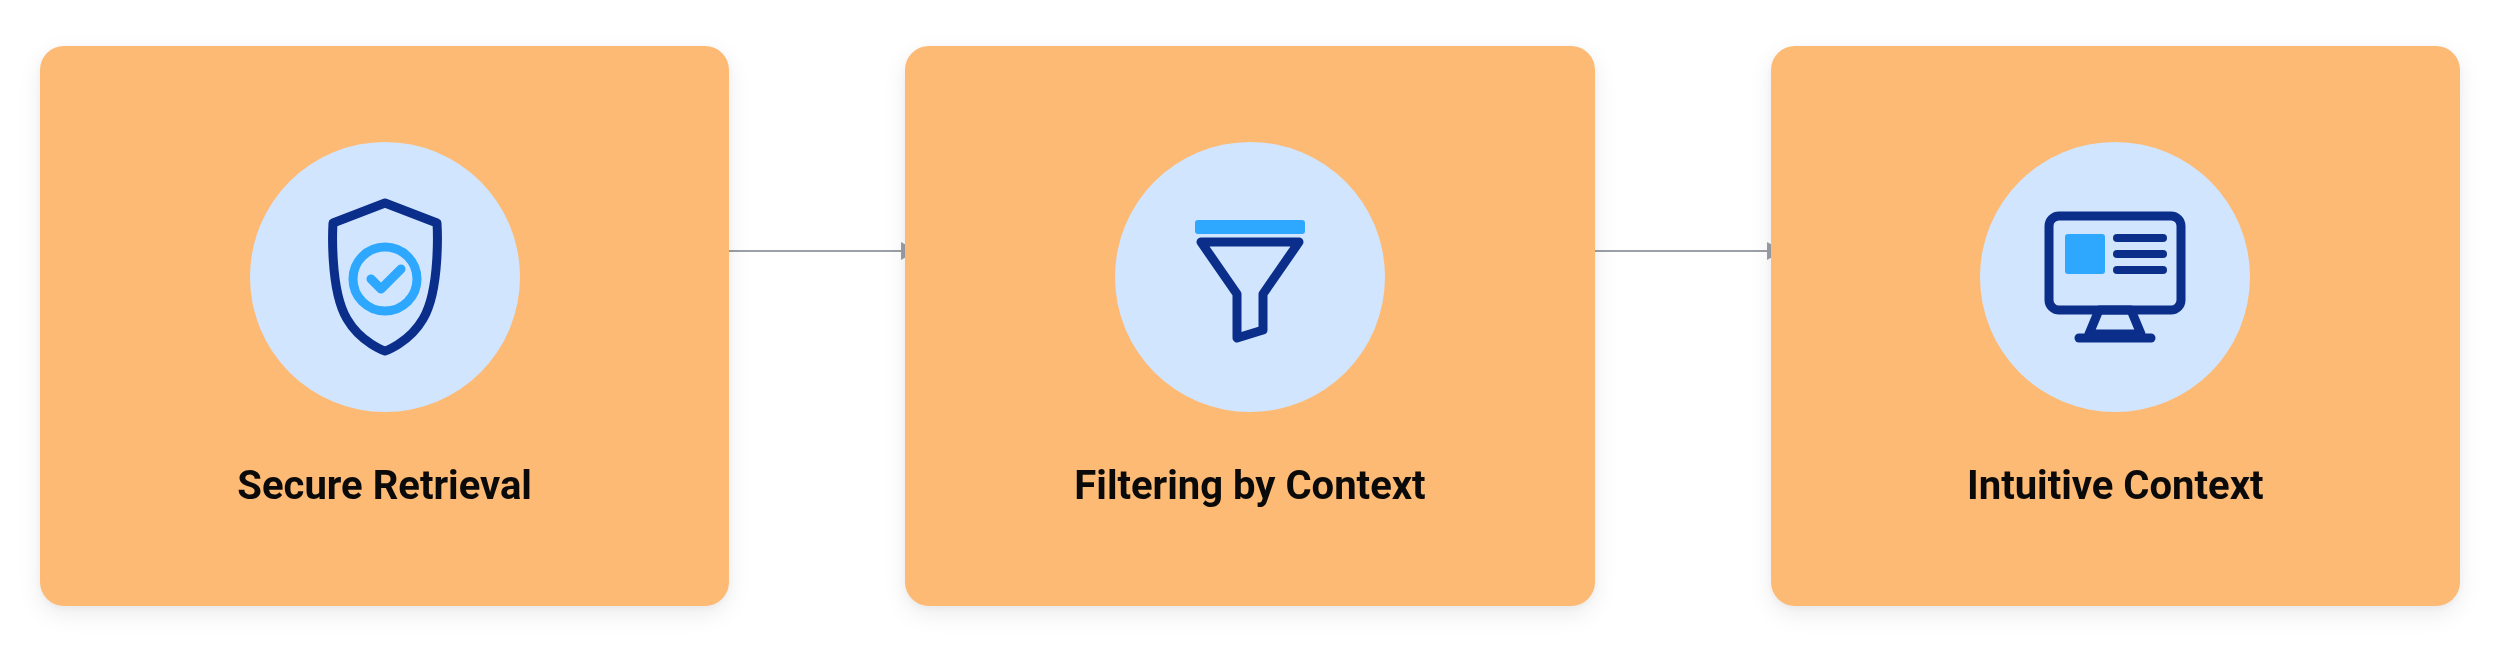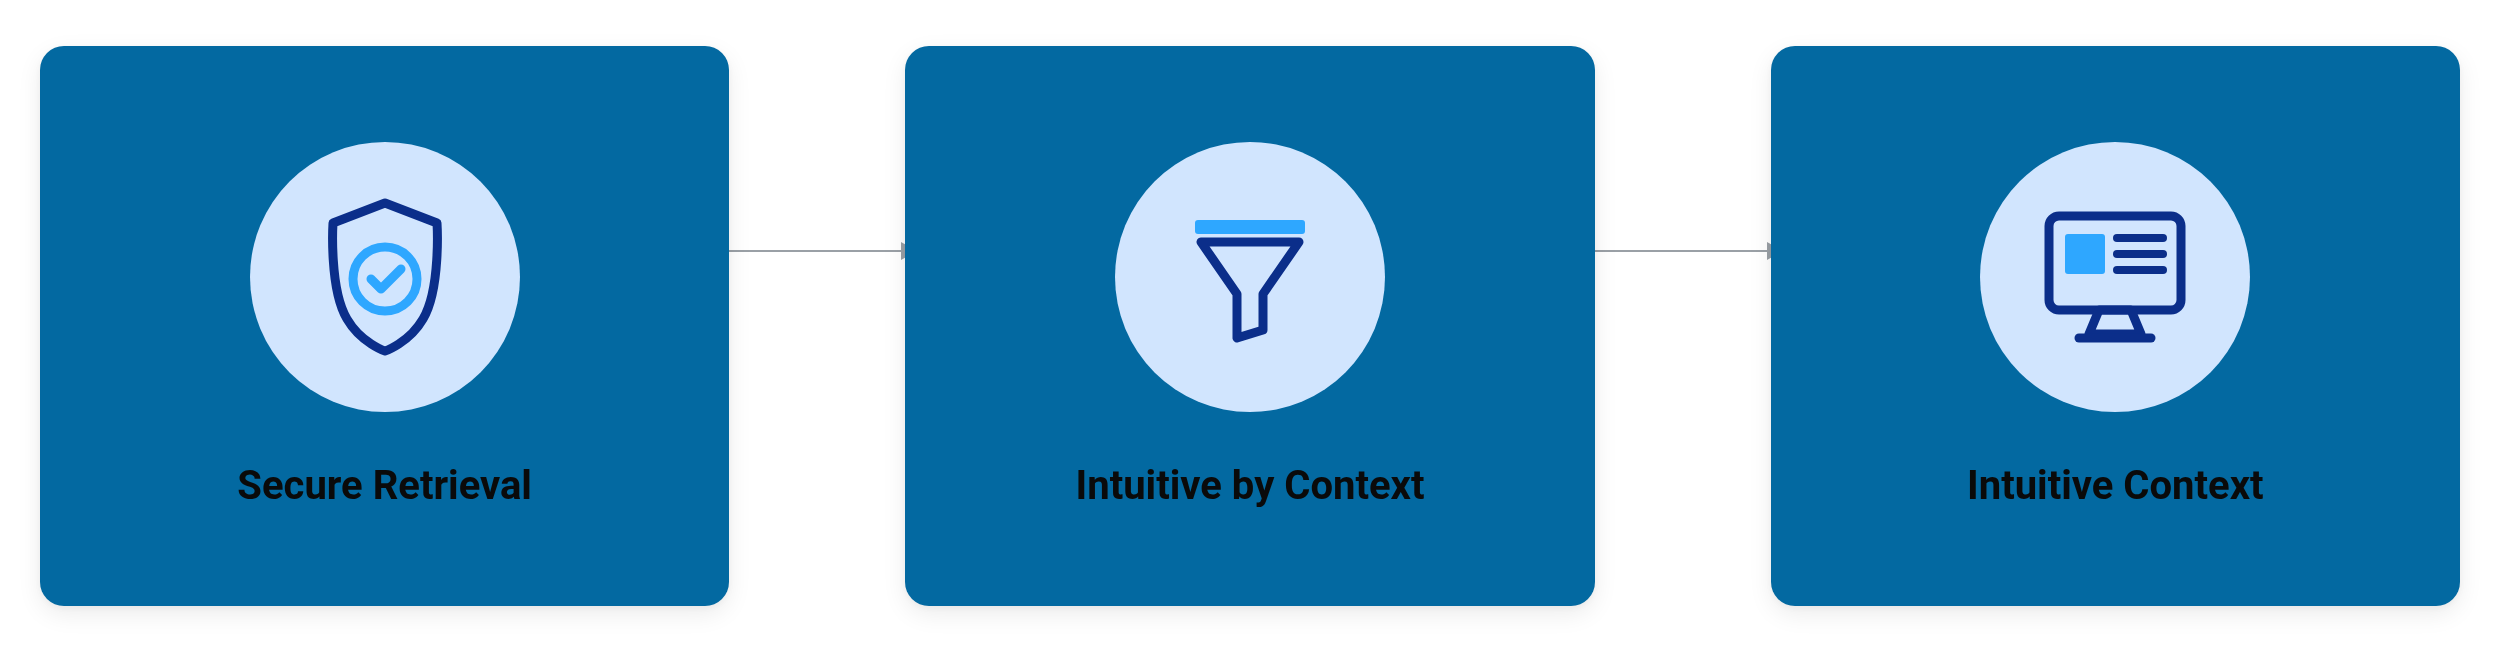--- a/index.html
+++ b/index.html
@@ -13,21 +13,21 @@
   .flow-container {
     display: flex;
     align-items: center;
     justify-content: center;
     width: 100%;
     height: 100%;
     padding: 40px;
     gap: 0;
   }
   .card {
-    background: #0369a1;
+    background: #fdba74;
     border-radius: 24px;
     box-shadow: 0 8px 24px rgba(0,0,0,0.08), 0 2px 6px rgba(0,0,0,0.04);
     width: 700px;
     height: 560px;
     display: flex;
     flex-direction: column;
     align-items: center;
     justify-content: center;
     gap: 50px;
     position: relative;
@@ -104,21 +104,21 @@
 
   <div class="card">
     <div class="icon-circle">
       <span>
         <svg width="150" height="150" viewBox="0 0 150 150">
           <rect x="20" y="18" width="110" height="14" rx="3" fill="#2ea7ff"></rect>
           <path d="M26 40 L124 40 L88 92 L88 128 L62 136 L62 92 Z" fill="none" stroke="#0b2e8a" stroke-width="9" stroke-linejoin="round" stroke-linecap="round"></path>
         </svg>
       </span>
     </div>
-    <div class="card-label">Intuitive by Context</div>
+    <div class="card-label">Filtering by Context</div>
   </div>
 
   <div class="arrow-wrap">
     <div class="arrow-line"></div>
     <div class="arrow-head"></div>
   </div>
 
   <div class="card">
     <div class="icon-circle">
       <span>

